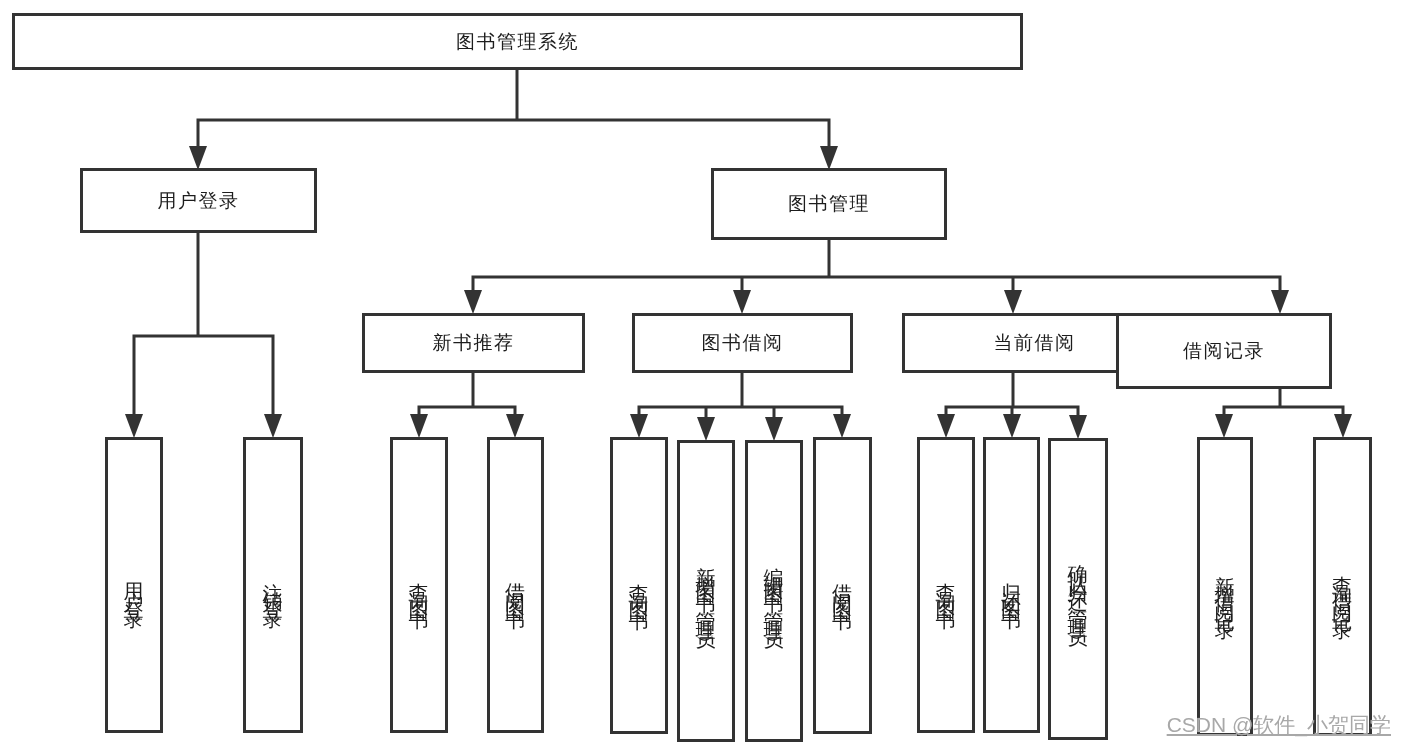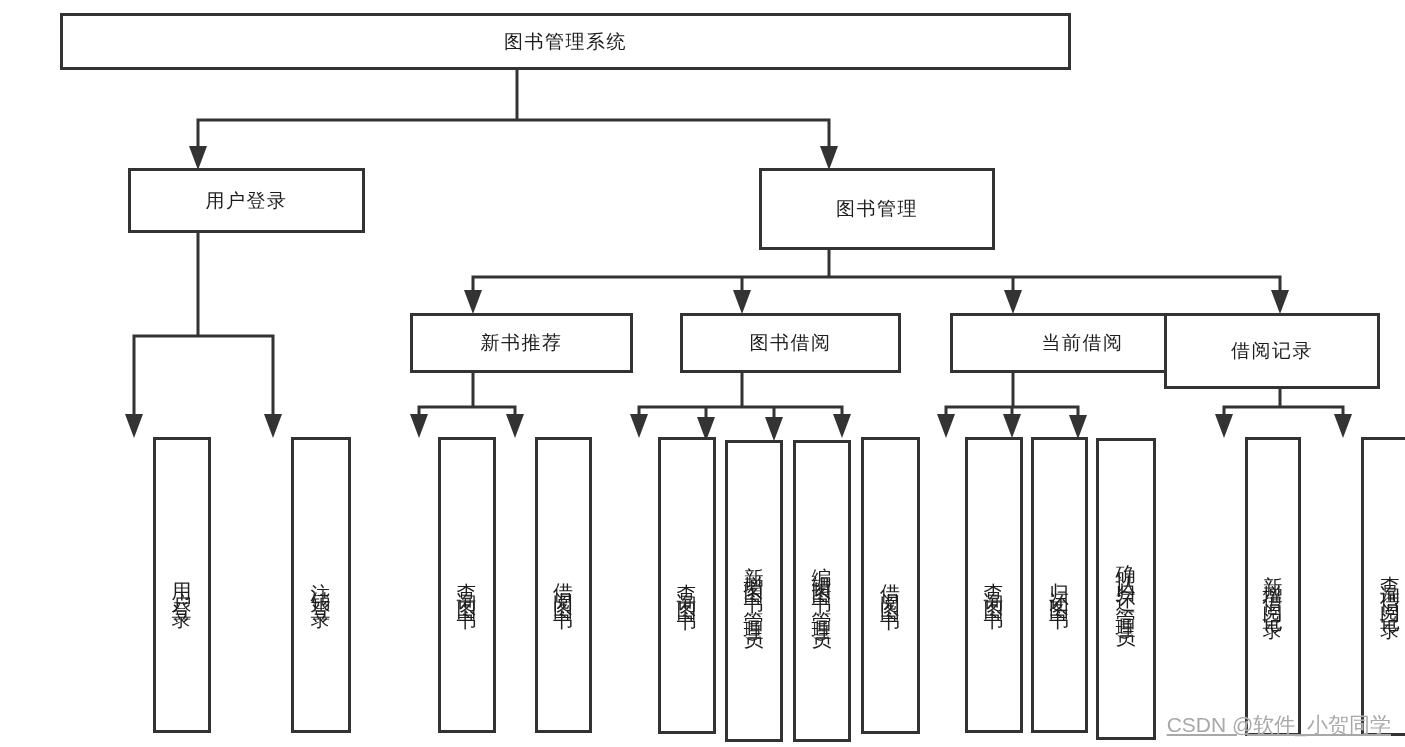--- a/index.html
+++ b/index.html
@@ -21,21 +21,20 @@
   .conn{stroke:var(--line);stroke-width:3;fill:none;stroke-linejoin:miter;stroke-linecap:butt;}
   .arrow{fill:var(--line);stroke:none;}
   .box{
     position:absolute;
     box-sizing:border-box;
     border:3px solid var(--line);
     background:var(--background);
     display:flex;
     align-items:center;
     justify-content:center;
-    margin-left:48px;
   }
   .hl{
     font-size:19px;
     letter-spacing:1.5px;
     color:var(--text);
     white-space:nowrap;
   }
   .vl{
     writing-mode:vertical-rl;
     text-orientation:mixed;
@@ -122,21 +121,21 @@
     </g>
   </svg>
 
   <div class="box" style="left:12px;top:13px;width:1011px;height:57px">
     <span class="hl">图书管理系统</span>
   </div>
 
   <div class="box" style="left:80px;top:168px;width:237px;height:65px">
     <span class="hl">用户登录</span>
   </div>
-  <div class="box" style="left:711px;top:168px;width:236px;height:82px">
+  <div class="box" style="left:711px;top:168px;width:236px;height:72px">
     <span class="hl">图书管理</span>
   </div>
 
   <div class="box" style="left:632px;top:313px;width:221px;height:60px">
     <span class="hl">图书借阅</span>
   </div>
   <div class="box" style="left:362px;top:313px;width:223px;height:60px">
     <span class="hl">新书推荐</span>
   </div>
   <div class="box" style="left:902px;top:313px;width:265px;height:60px">

